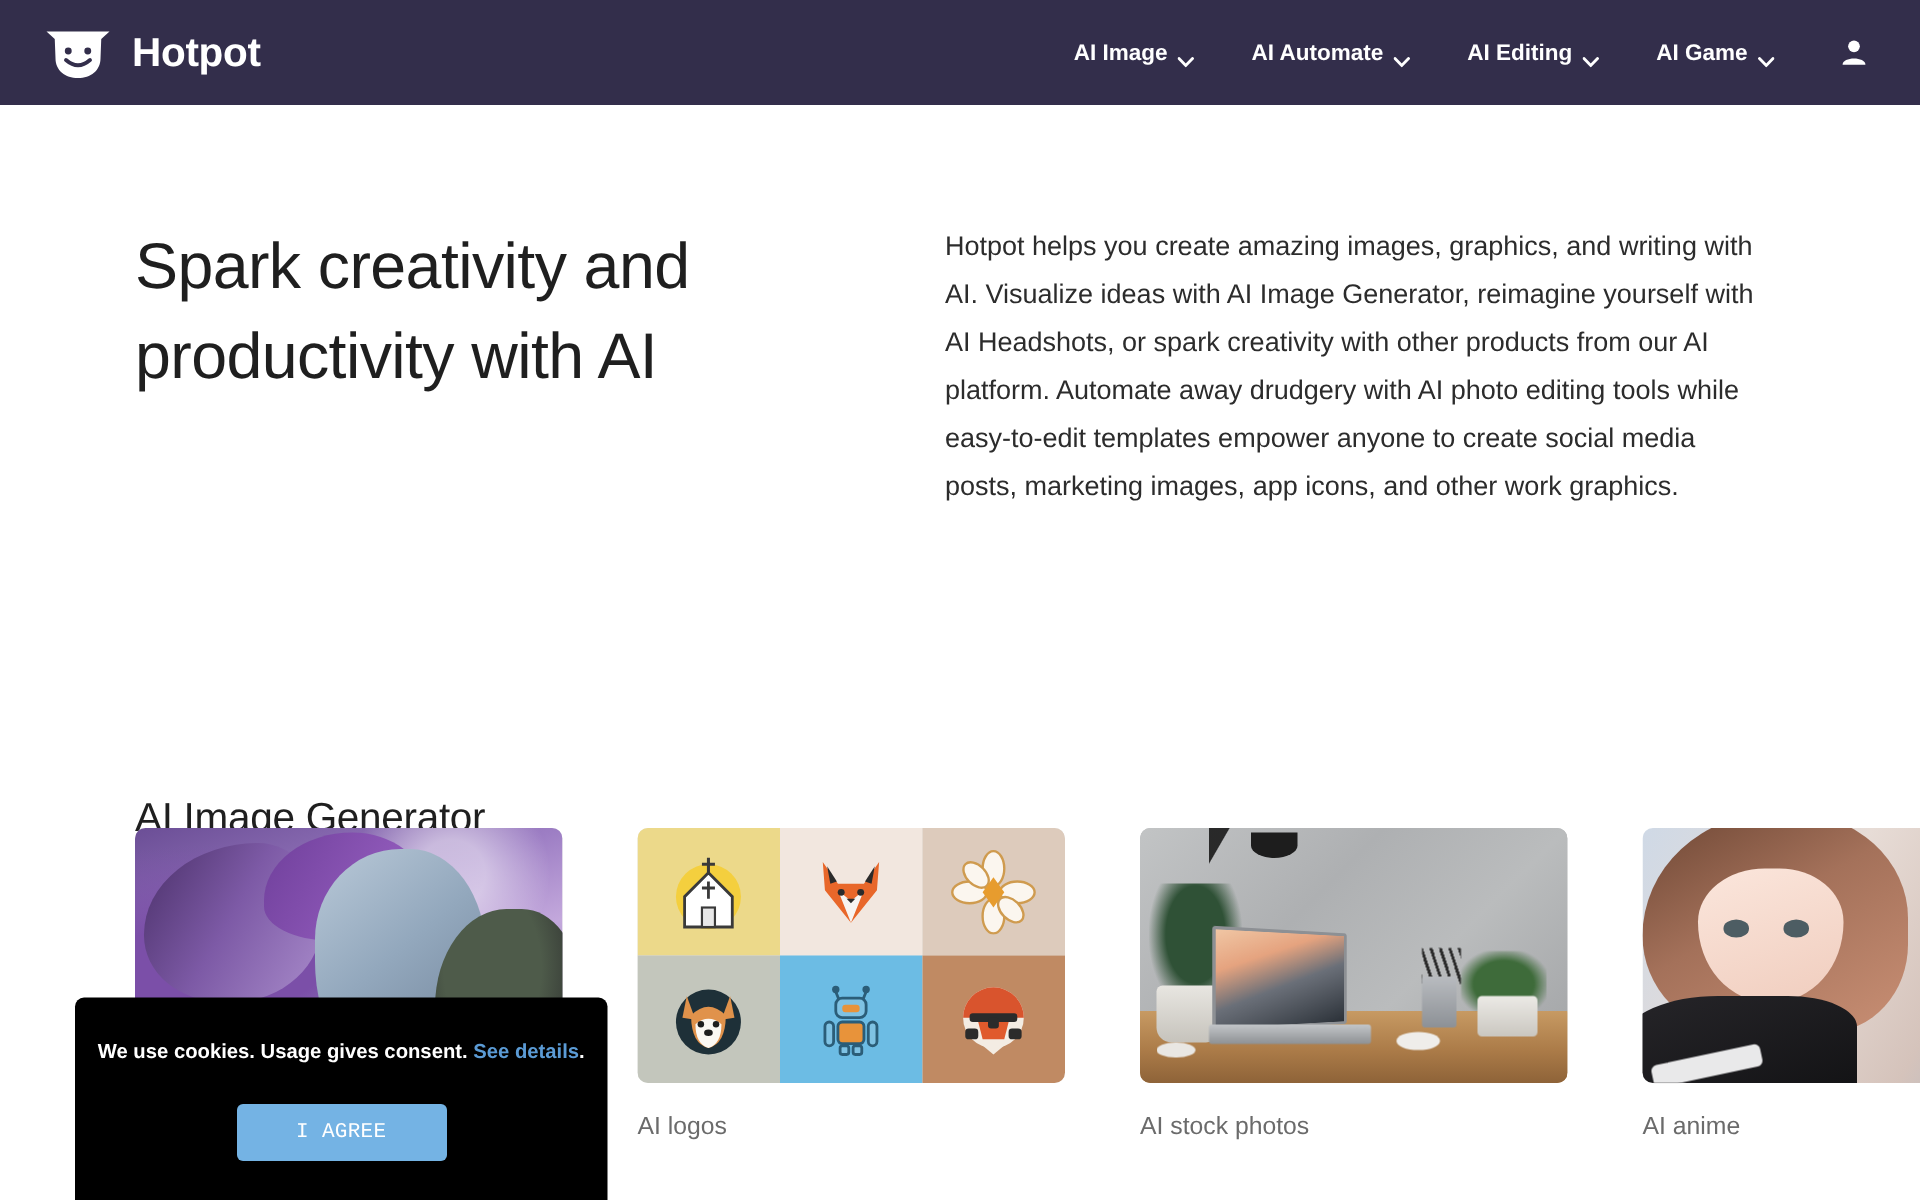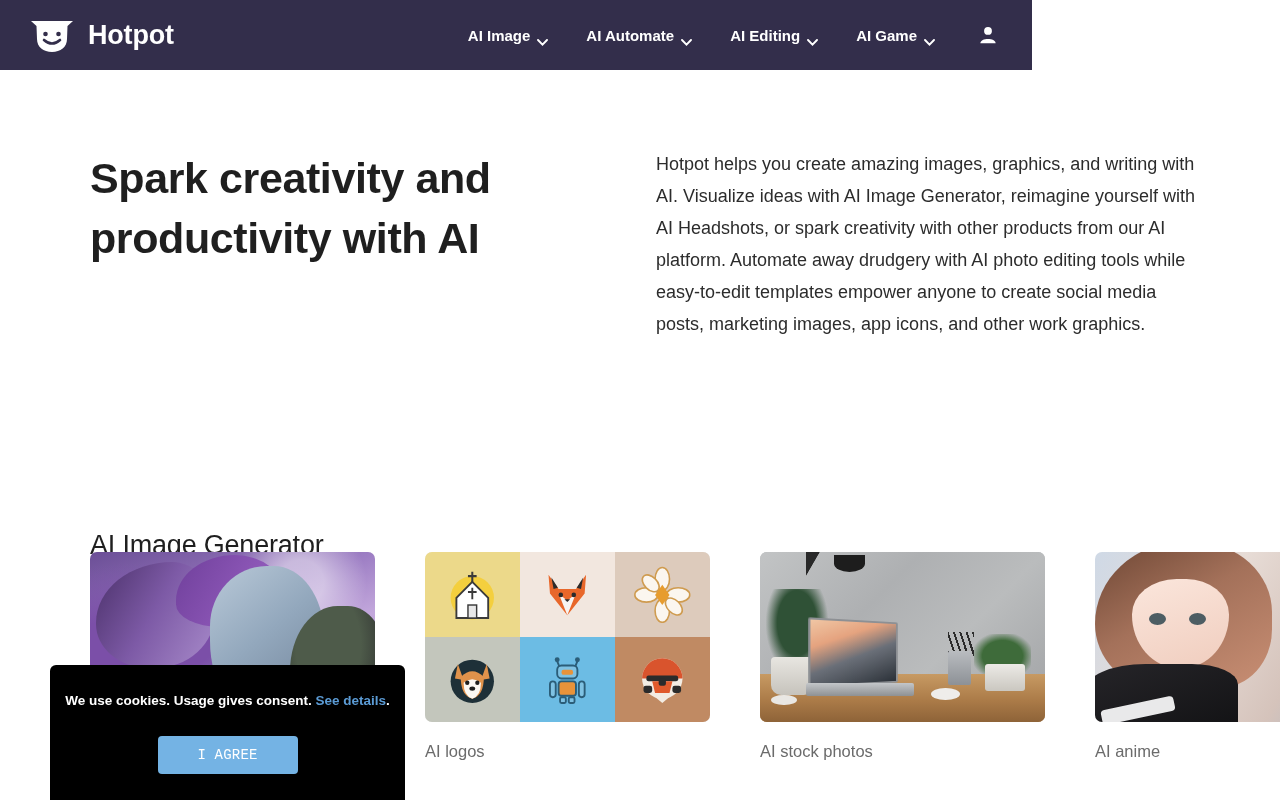--- a/index.html
+++ b/index.html
@@ -7,21 +7,21 @@
     width: 1280px; height: 800px;
     overflow: hidden;
     background: #ffffff;
     font-family: "Liberation Sans", sans-serif;
     -webkit-font-smoothing: antialiased;
   }
 
   
   .site-header {
     position: absolute; top: 0; left: 0;
-    width: 1032px; height: 70px;
+    width: 1280px; height: 70px;
     background: #332e4b;
     display: flex; align-items: center;
   }
   .brand { display: flex; align-items: center; margin-left: 28px; gap: 12px; cursor: pointer; }
   .brand-mark { width: 48px; height: 40px; display: block; }
   .brand-name {
     color: #ffffff; font-size: 27px; font-weight: bold; letter-spacing: -0.2px;
   }
   .nav { display: flex; align-items: center; margin-left: auto; margin-right: 24px; }
   .nav-item {
@@ -33,25 +33,25 @@
   .account-btn {
     display: flex; align-items: center; justify-content: center;
     width: 40px; height: 40px; margin-left: 14px; cursor: pointer;
   }
 
   
   .hero { position: absolute; top: 70px; left: 0; width: 1280px; }
   .hero-title {
     position: absolute; left: 90px; top: 78px;
     width: 480px;
-    font-size: 43px; line-height: 60px; font-weight: bold;
+    font-size: 43px; line-height: 60px; font-weight: normal;
     color: #1f1f1f; letter-spacing: -0.4px;
   }
   .hero-copy {
-    position: absolute; left: 656px; top: 78px;
+    position: absolute; left: 630px; top: 78px;
     width: 552px;
     font-size: 18px; line-height: 32px; color: #2c2c2c;
   }
 
   
   .section-head { position: absolute; left: 90px; top: 530px; }
   .section-title { font-size: 27px; color: #1f1f1f; font-weight: normal; letter-spacing: -0.2px; }
   .section-sub { font-size: 17px; color: #3a3a3a; margin-top: 11px; }
 
   

